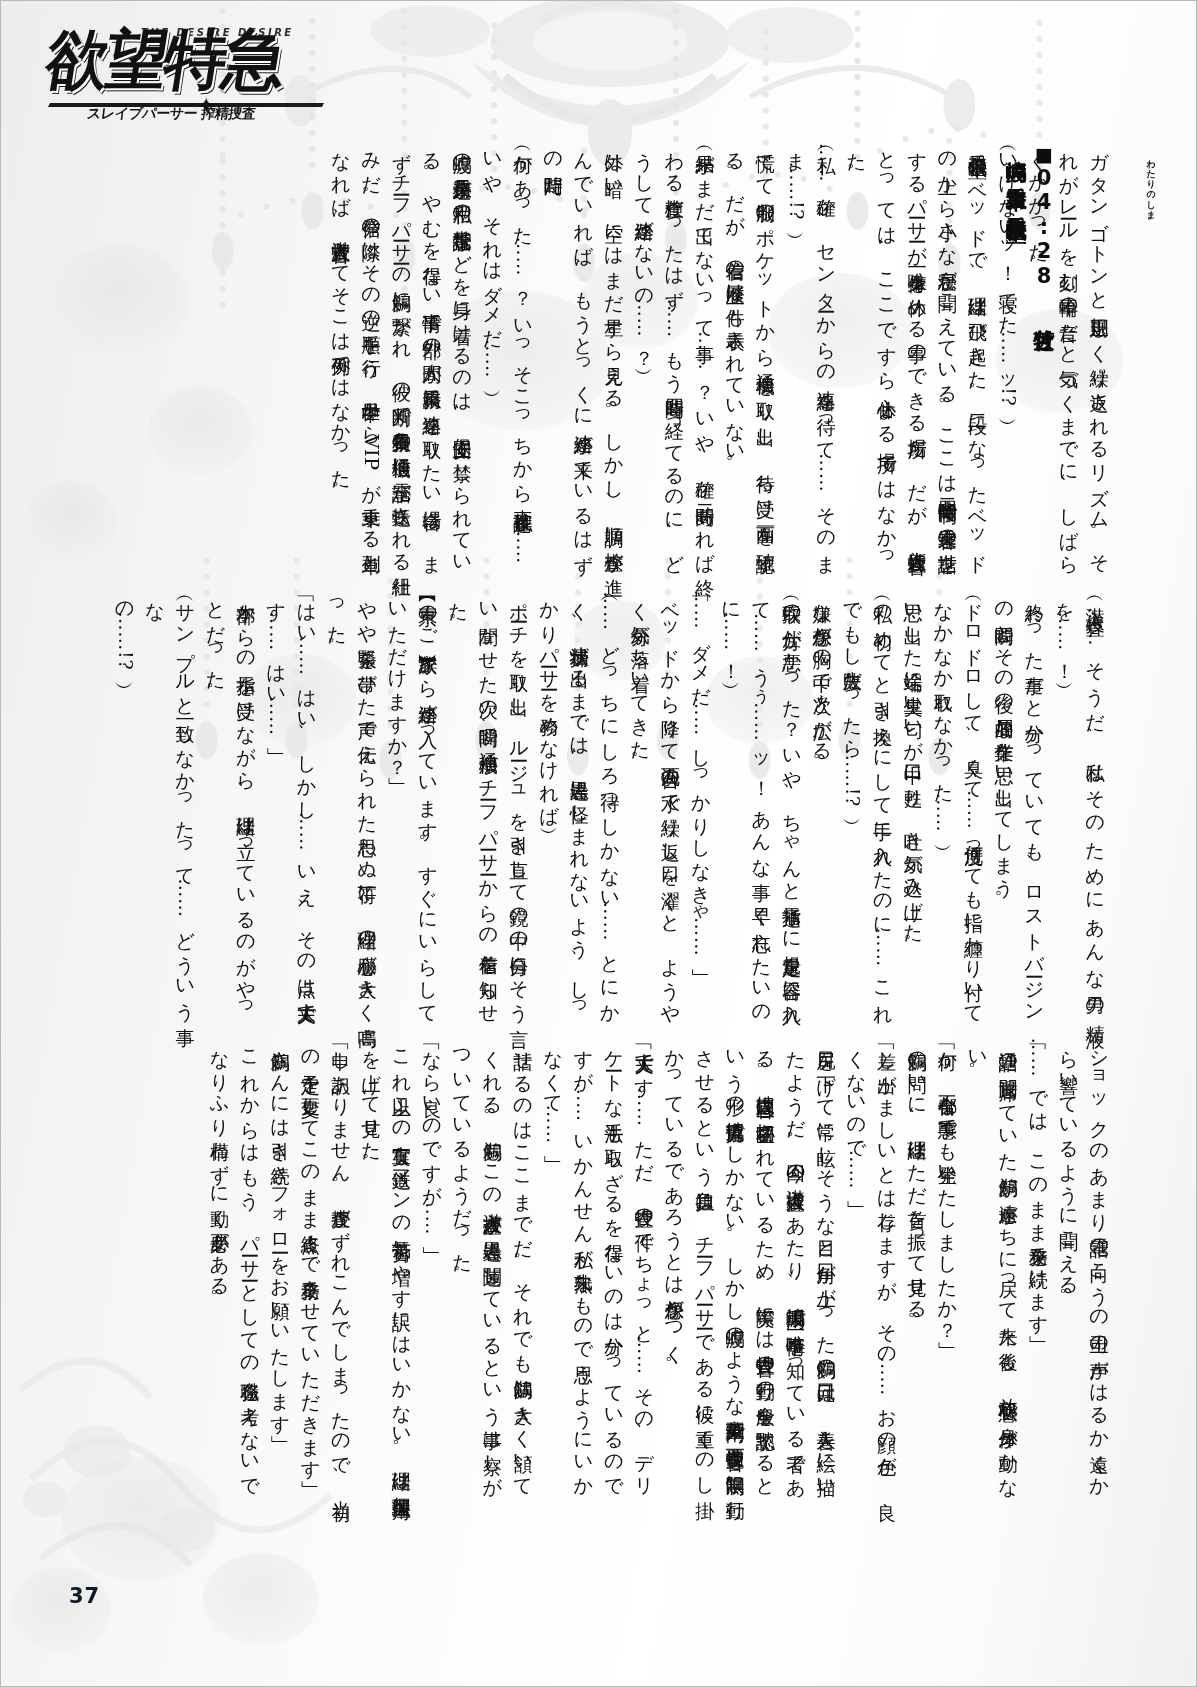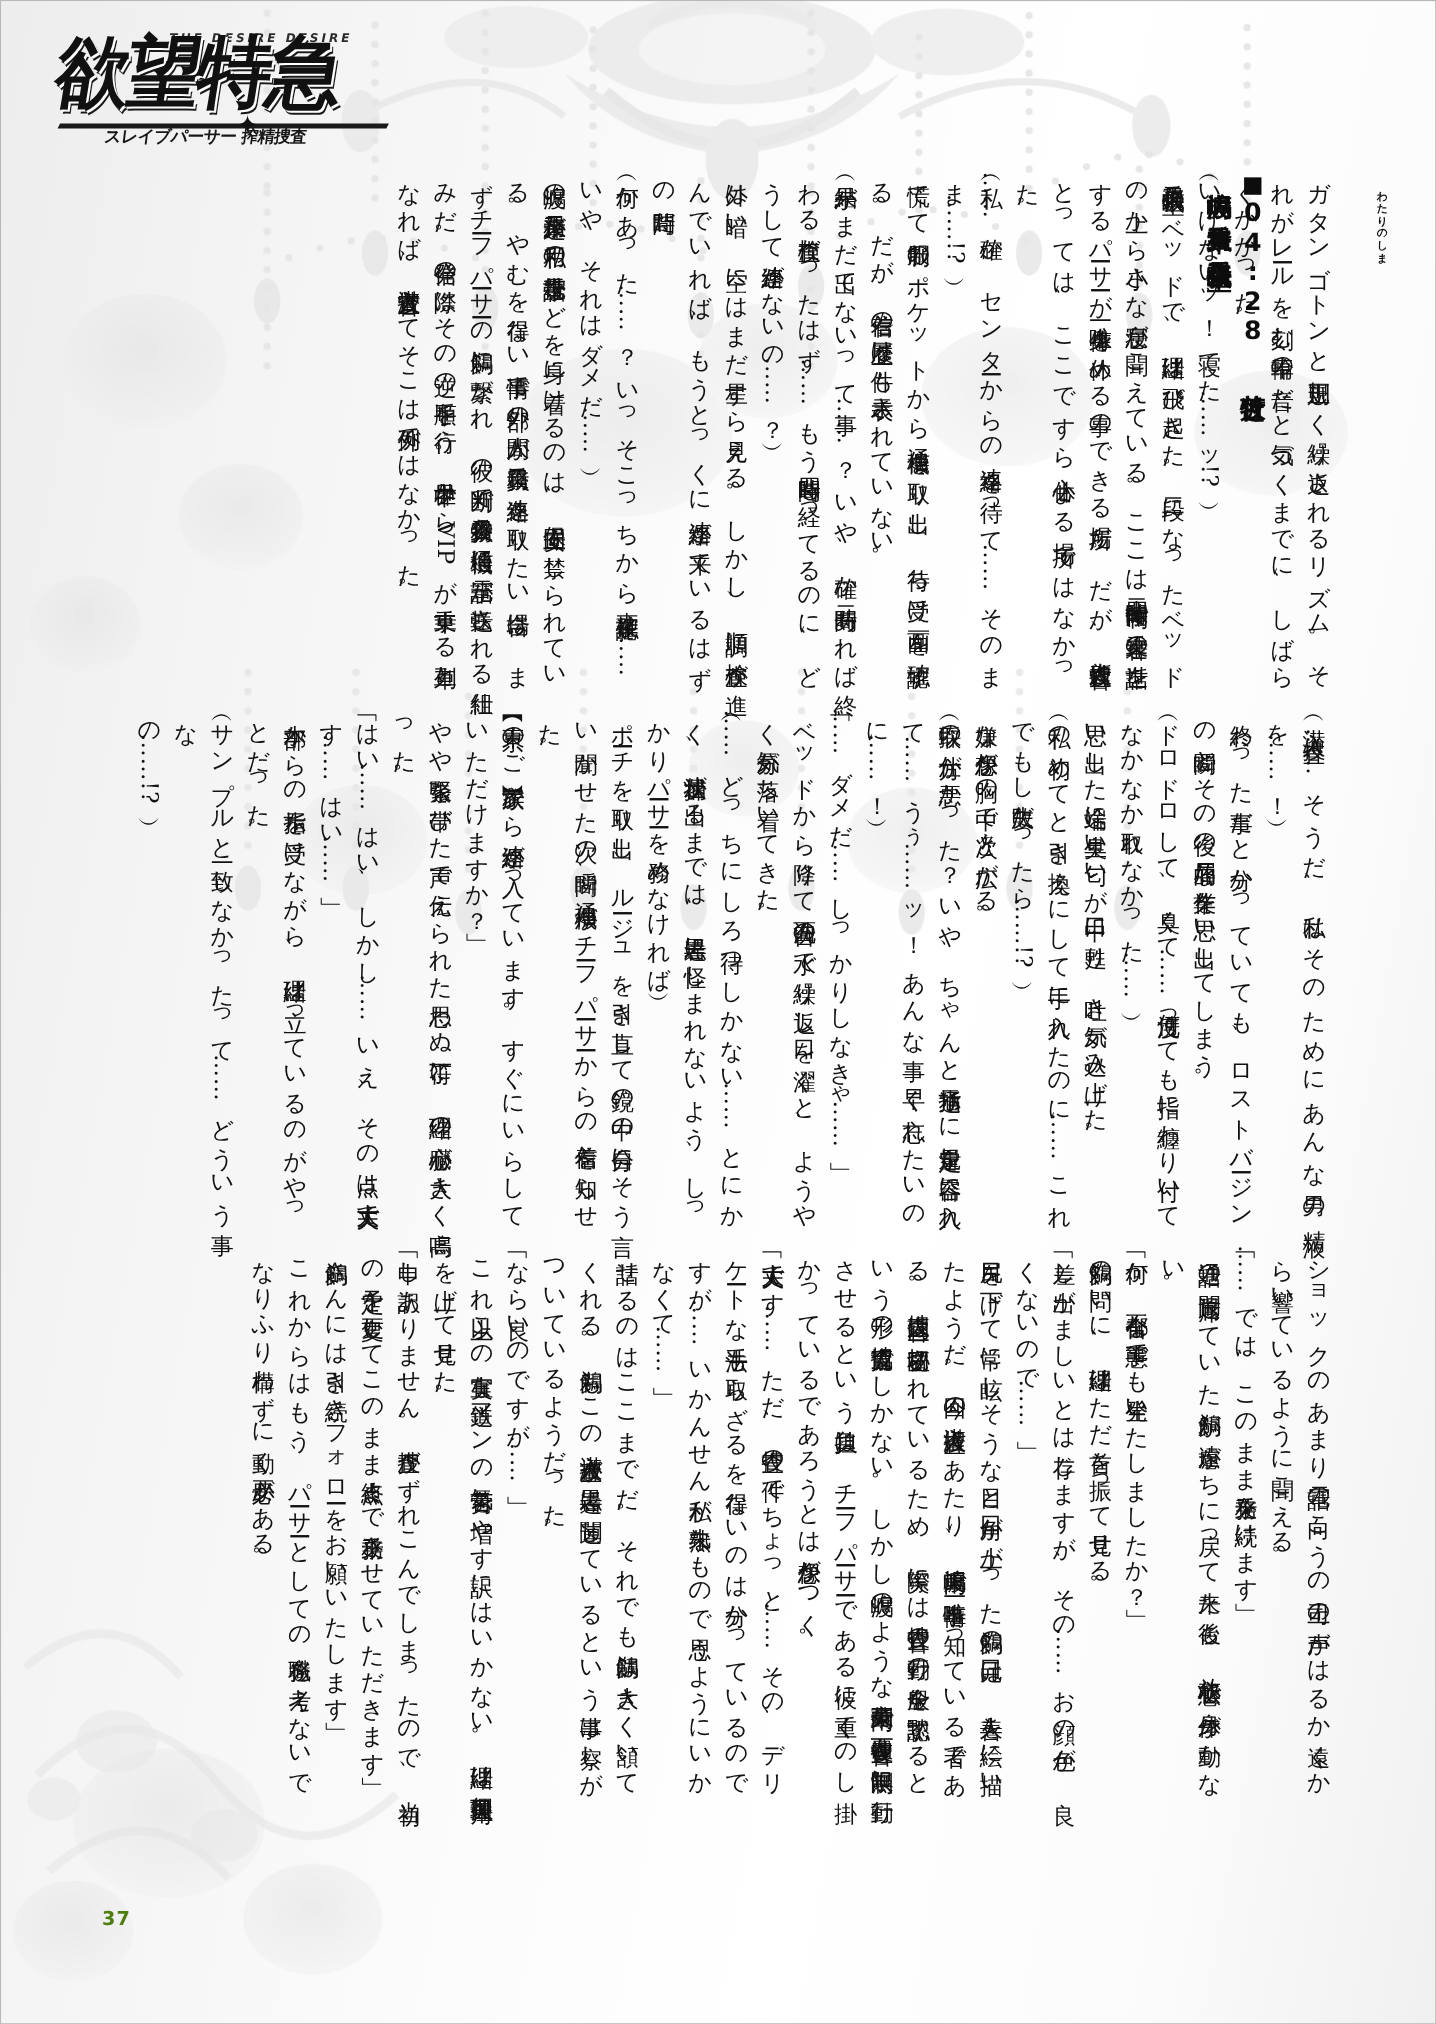--- a/index.html
+++ b/index.html
@@ -148,25 +148,24 @@
 
   #block-1 { right: 82px;  top: 138px;  height: 425px; width: 790px; }
   #block-2 { right: 86px;  top: 588px;  height: 425px; width: 672px; }
   #block-4 { right: 82px;  top: 1036px; height: 450px; width: 1020px; }
 
   
   #page-number {
     position: absolute;
     left: 68px; bottom: 78px;
     font-family: "DejaVu Sans", "Liberation Sans", sans-serif;
-    font-size: 16px;
-    font-weight: bold;
-    color: #4d7c0f;
+    font-size: 21px;
+    font-weight: bold;
+    color: #0f172a;
     letter-spacing: 1px;
-    margin-left: 16px;
   }
 </style>
 </head>
 <body>
 
 <div id="page">
 
   <div id="paper-bg"></div>
 
   <div id="watermark">

